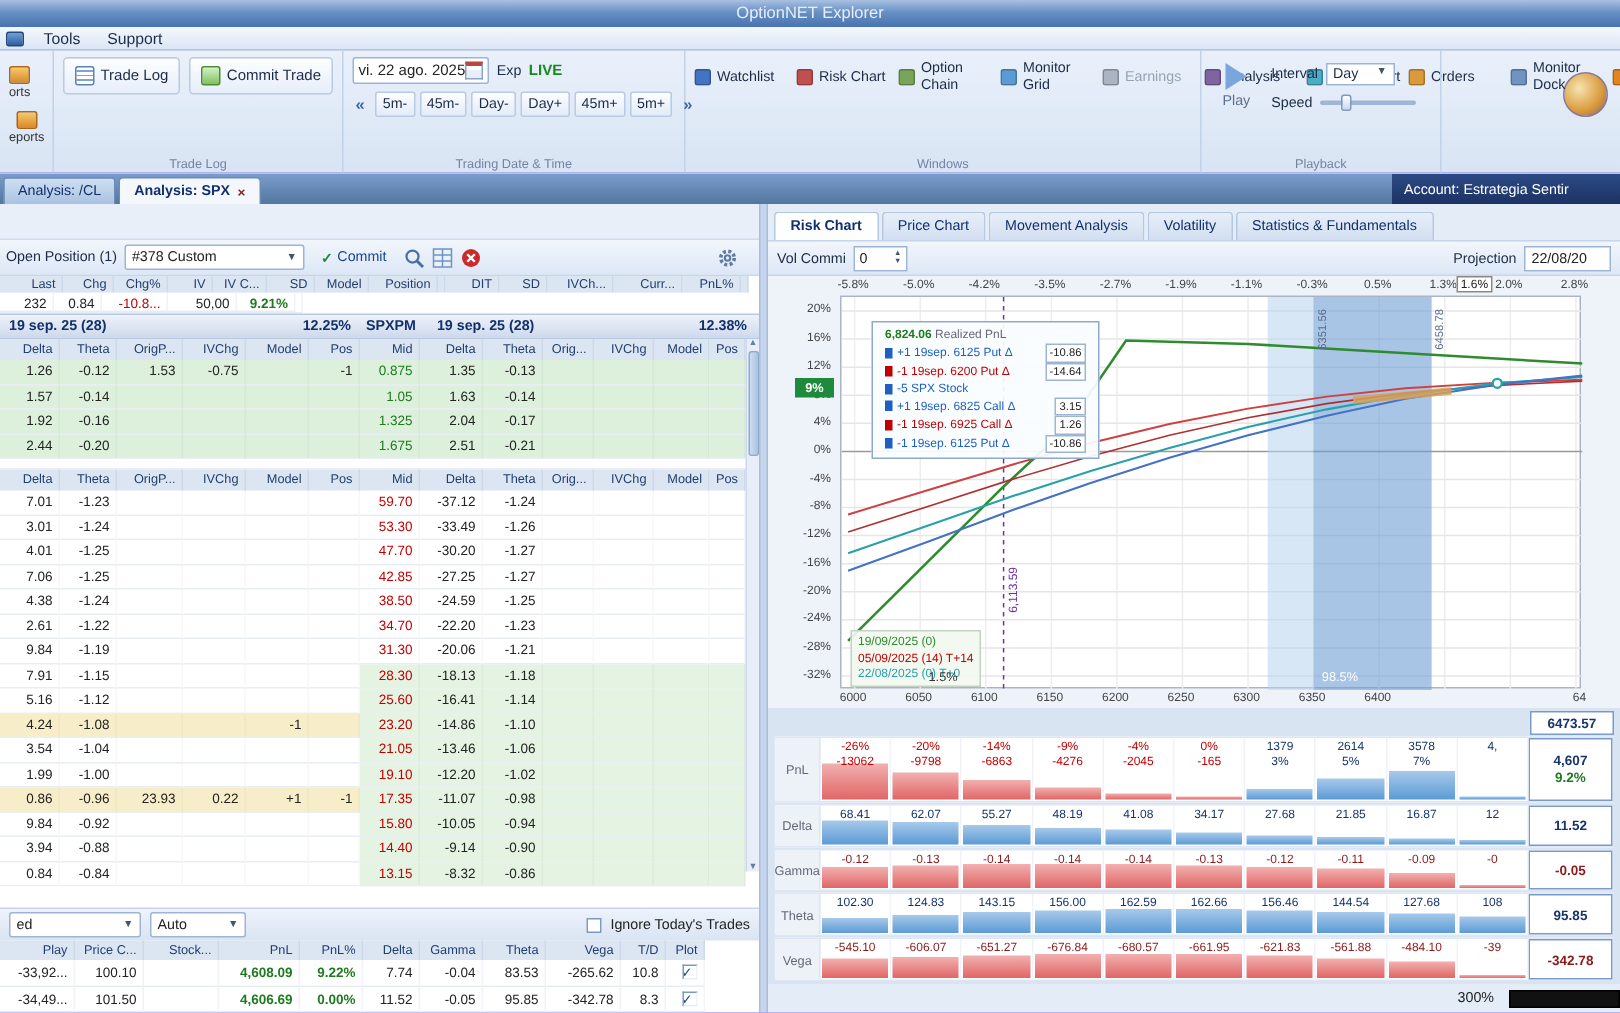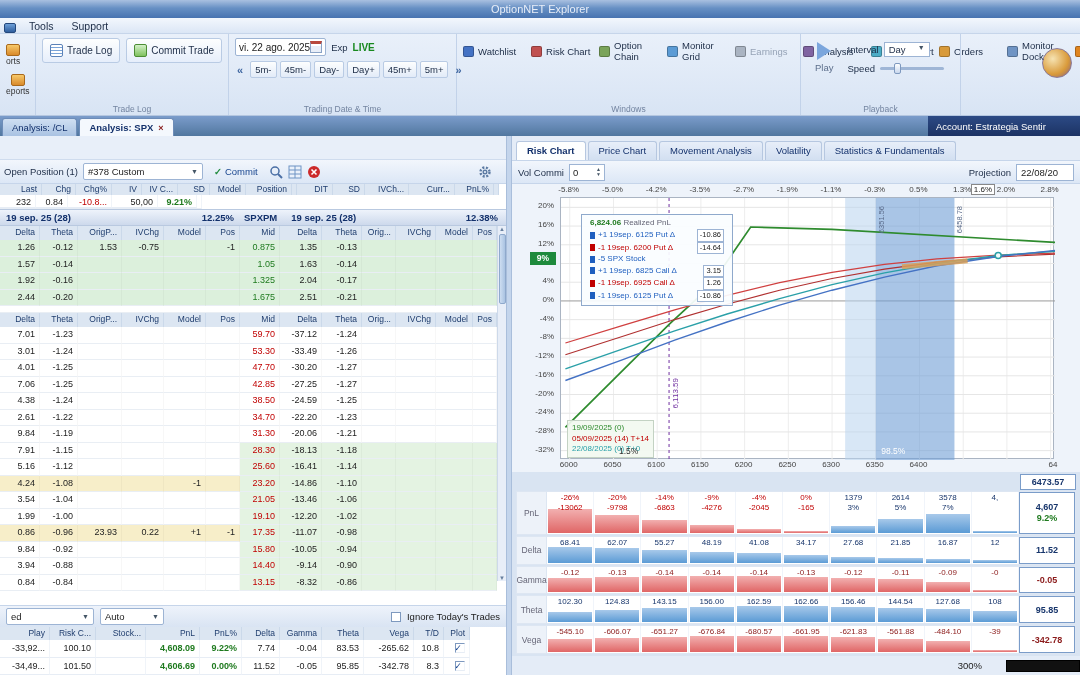--- a/index.html
+++ b/index.html
@@ -4,21 +4,21 @@
 <style>
 *{margin:0;padding:0;box-sizing:border-box;font-family:"Liberation Sans",sans-serif}
 html,body{width:1080px;height:675px;overflow:hidden}
 body{background:#cfdcee;font-size:10px;color:#222}
 #app{position:relative;width:1080px;height:482px;background:#8b5cf6}
 .b{font-weight:bold}.c{text-align:center}
 .red{color:#c00000}.grn{color:#1e7a1e}.navy{color:#17356b}.darkred{color:#8b1a1a}
 .sp{flex:1}
 
 .titlebar{height:18px;background:linear-gradient(#a9c0e0,#6790c4 45%,#4873b0);color:#e8eef8;font-size:11px;text-align:center;line-height:18px}
-.menubar{height:16px;background:linear-gradient(#f3f7fd,#dbe6f5);display:flex;align-items:flex-end;font-size:10.5px;border-bottom:1px solid #c6d5ea}
+.menubar{height:16px;background:linear-gradient(#f3f7fd,#dbe6f5);display:flex;align-items:center;font-size:10.5px;border-bottom:1px solid #c6d5ea}
 .appico{width:12px;height:10px;margin:0 4px;background:linear-gradient(#6fa0d8,#2f5e9e);border:1px solid #24487c;border-radius:2px}
 .mitem{padding:1px 9px;color:#1c2c46}
 
 .ribbon{height:82px;background:linear-gradient(#e9f0fa,#d8e4f4);display:flex;border-bottom:1px solid #b4c6e0}
 .rgroup{position:relative;border-right:1px solid #c2d2e9;padding:4px 6px 13px;display:flex;align-items:flex-start;gap:6px}
 .glabel{position:absolute;bottom:1px;left:0;right:0;text-align:center;font-size:8.5px;color:#7384a0}
 .stub{flex-direction:column;width:36px;gap:8px;padding-top:10px}
 .stubitem{display:flex;flex-direction:column;align-items:center;font-size:8.5px;color:#333}
 .oico{width:14px;height:12px;background:linear-gradient(#f7c96a,#d98a2b);border:1px solid #a9691c;border-radius:2px}
 .rbtn{display:flex;align-items:center;gap:4px;padding:5px 7px;border:1px solid #b9cbe4;border-radius:3px;background:linear-gradient(#fdfefe,#e6eefb);font-size:10px;color:#1c2c46}
@@ -126,21 +126,21 @@
 .strow{display:flex;height:29px;background:#fff;border:1px solid #dde6f2}
 .pnlrow{height:44px}
 .stlbl{width:30px;font-size:8.5px;color:#667;display:flex;align-items:center;justify-content:center;background:#edf2f9;border-right:1px solid #dde6f2}
 .stcells{flex:1;display:flex}
 .cell{flex:1;position:relative;border-right:1px solid #f0f4fa;overflow:hidden}
 .bar{position:absolute;left:1px;right:1px;bottom:1px}
 .blueb{background:linear-gradient(#a8c9ea,#5b9bd5)}
 .redb{background:linear-gradient(#f2b0b0,#e06666)}
 .ct{position:relative;z-index:1;font-size:8px;text-align:center;line-height:10px;padding-top:1px;white-space:nowrap}
 .sumbox{width:56px;border:1px solid #7a9cc9;background:#fff;display:flex;flex-direction:column;align-items:center;justify-content:center;font-size:9px;gap:1px}
-.rp-bottom{flex:1;display:flex;align-items:center;gap:24px;padding:0 0 0 6px;font-size:9.5px;color:#222}
+.rp-bottom{flex:1;display:flex;align-items:center;gap:10px;padding:0 0 0 6px;font-size:9.5px;color:#222}
 .zoombar{width:74px;height:12px;background:#111;border:1px solid #000}
 </style>
 </head>
 <body>
 
 <div id="app">
 
   <div class="titlebar">
     <span>OptionNET Explorer</span>
   </div>
@@ -810,21 +810,21 @@
           <span>Auto</span>
           <span class="arr" style="margin-left:auto">▼</span>
         </div>
         <span class="sp"></span>
         <span class="cbx"></span>
         <span>Ignore Today's Trades</span>
       </div>
 
       <div class="gt hdr" id="totHdr" style="height:13px">
           <div>Play</div>
-          <div>Risk C...</div>
+          <div>Price C...</div>
           <div>Stock...</div>
           <div>PnL</div>
           <div>PnL%</div>
           <div>Delta</div>
           <div>Gamma</div>
           <div>Theta</div>
           <div>Vega</div>
           <div>T/D</div>
           <div>Plot</div>
         </div>

